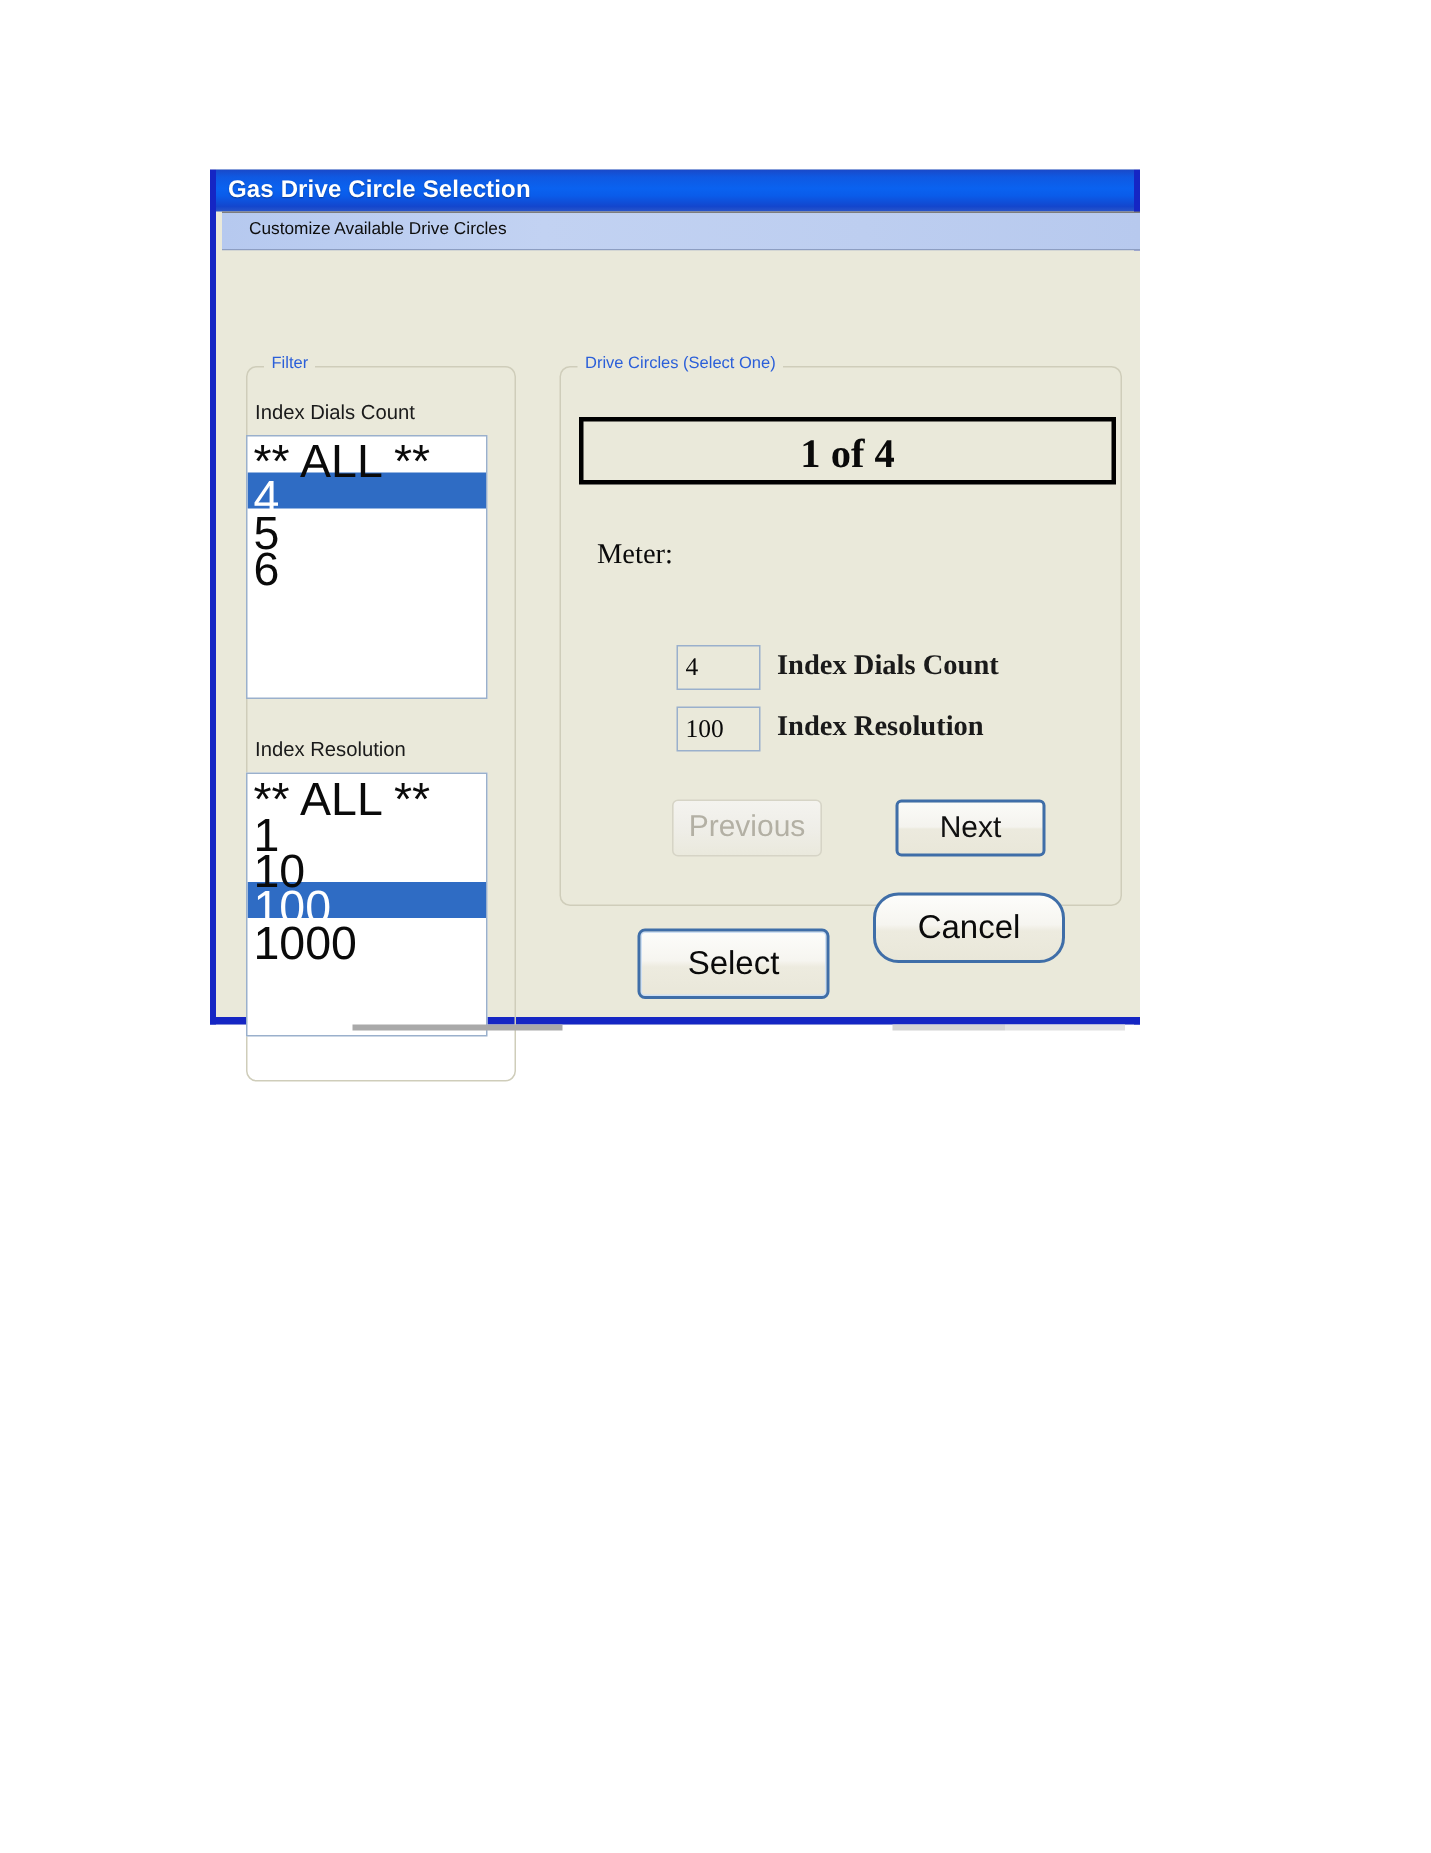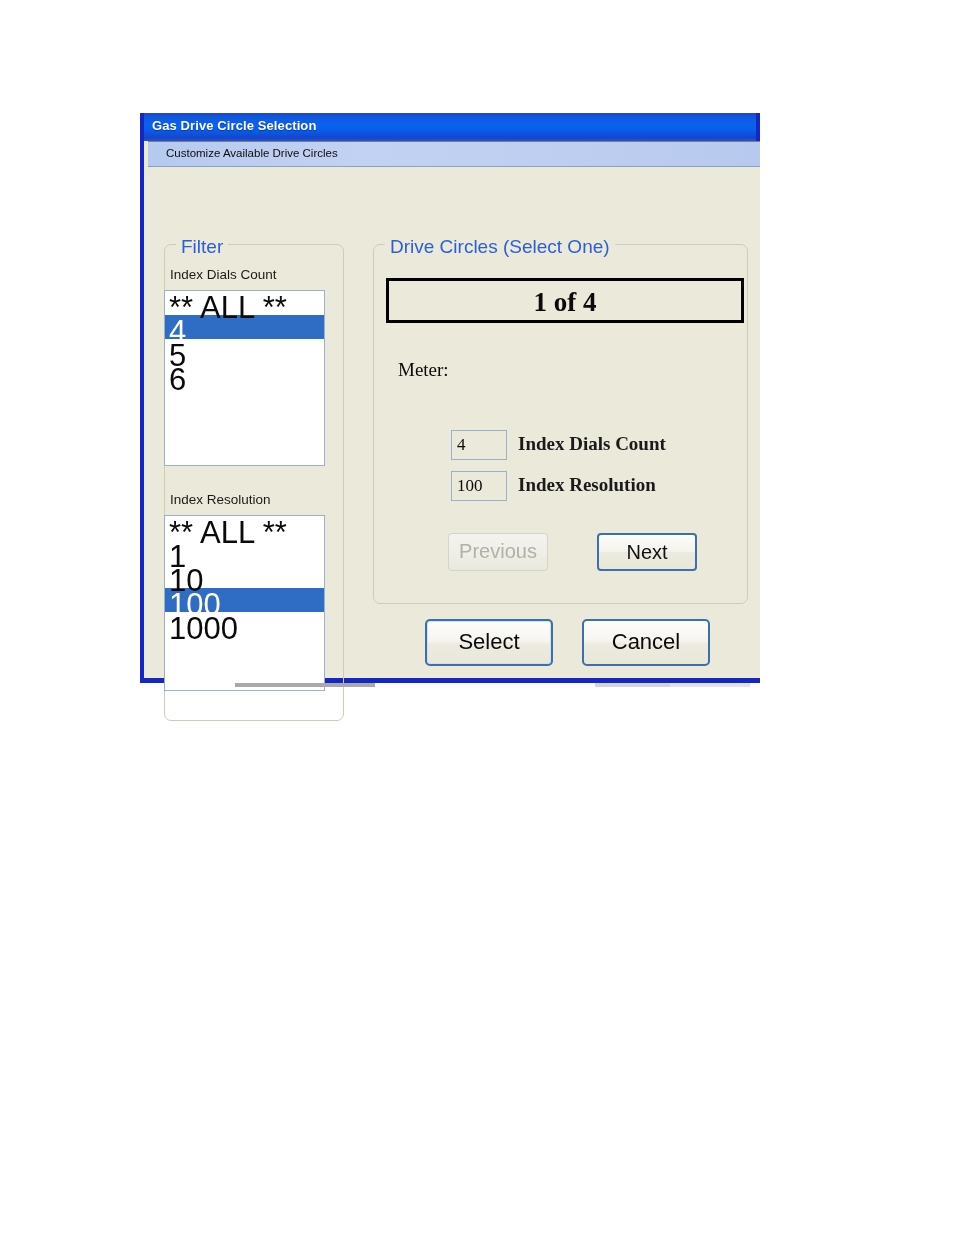--- a/index.html
+++ b/index.html
@@ -44,21 +44,21 @@
                 #0a62f0 45%,
                 #0a5cea 62%,
                 #1346cd 88%,
                 #2a55c9 100%);
   }
   #title-bar .title-text {
     position: absolute;
     left: 8px;
     top: 5px;
     color: #ffffff;
-    font-size: 13px;
+    font-size: 16px;
     font-weight: bold;
     letter-spacing: 0.1px;
     white-space: nowrap;
     text-shadow: 0 1px 1px rgba(0,0,0,0.35);
   }
 
   
   #sub-header {
     position: absolute;
     left: 4px;
@@ -96,21 +96,21 @@
     border-radius: 7px;
     background: transparent;
     box-sizing: border-box;
   }
   .groupbox > .gb-legend {
     position: absolute;
     top: -9px;
     left: 11px;
     padding: 0 5px;
     background: #eae9da;
-    font-size: 19px;
+    font-size: 11px;
     color: #2b5fd9;
     white-space: nowrap;
     text-align: right;
   }
 
   #filter-group {
     left: 16px;
     top: 77px;
     width: 180px;
     height: 477px;
@@ -277,21 +277,22 @@
     border-radius: 5px;
     background: linear-gradient(to bottom, #fdfdfb 0%, #f6f5f0 45%, #edebdf 55%, #e9e7d9 100%);
   }
   #select-button {
     left: 277px;
     top: 452px;
     box-shadow: inset 0 0 0 1px #cfe0f4;
   }
   #cancel-button {
     left: 434px;
-    top: 452px;
+    top: 428px;
+    border-radius: 17px;
   }
 
   
   #bg-strip {
     position: absolute;
     left: 140px;
     top: 683px;
     width: 620px;
     height: 5px;
   }

